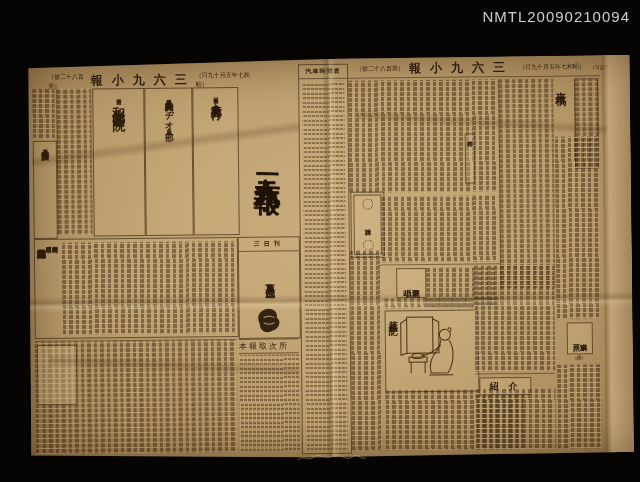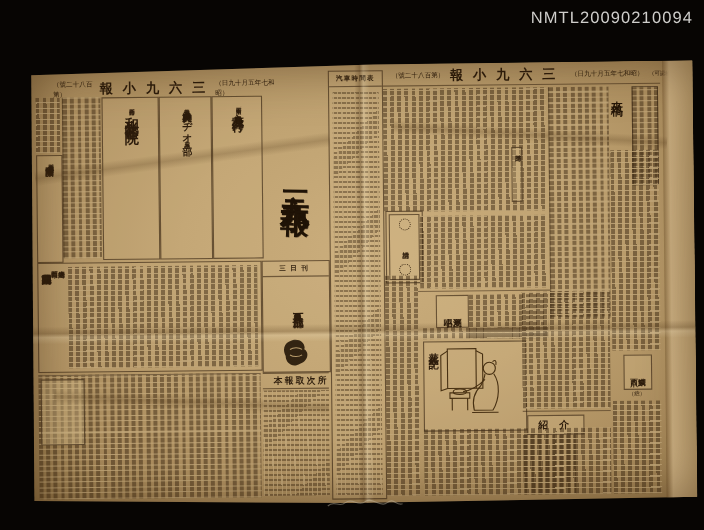--- a/index.html
+++ b/index.html
@@ -95,21 +95,21 @@
   .flower{width:9px;height:9px;border-radius:50%;border:1px dotted rgba(52,34,15,.85);}
   .box-summer{display:flex;align-items:center;justify-content:center;background:rgba(214,189,140,.3);}
   .box-summer .v div{font-size:8px;font-weight:bold;}
   .flower-notes{display:flex;align-items:stretch;background:rgba(214,189,140,.25);padding:2px;}
   .fn-title{font-size:9px;font-weight:bold;margin-right:2px;letter-spacing:2px;}
   .box-intro{display:flex;align-items:center;justify-content:center;font-size:9px;font-weight:bold;
     letter-spacing:10px;padding-left:6px;background:rgba(214,189,140,.3);}
   .box-east{display:flex;align-items:center;justify-content:center;background:rgba(214,189,140,.3);}
   .box-east .v div{font-size:7px;font-weight:bold;}
   .continued{font-size:5px;text-align:center;}
-  .agency-label{font-size:8px;font-weight:bold;text-align:right;letter-spacing:2px;
+  .agency-label{font-size:8px;font-weight:normal;text-align:left;letter-spacing:2px;
     border-top:1px solid rgba(52,34,15,.6);border-bottom:1px solid rgba(52,34,15,.6);padding:1px 0;}
 </style>
 </head>
 <body>
 
 <div class="watermark">NMTL20090210094</div>
 
 <div id="paper">
 
   <div class="hdr hdr-left abs">

